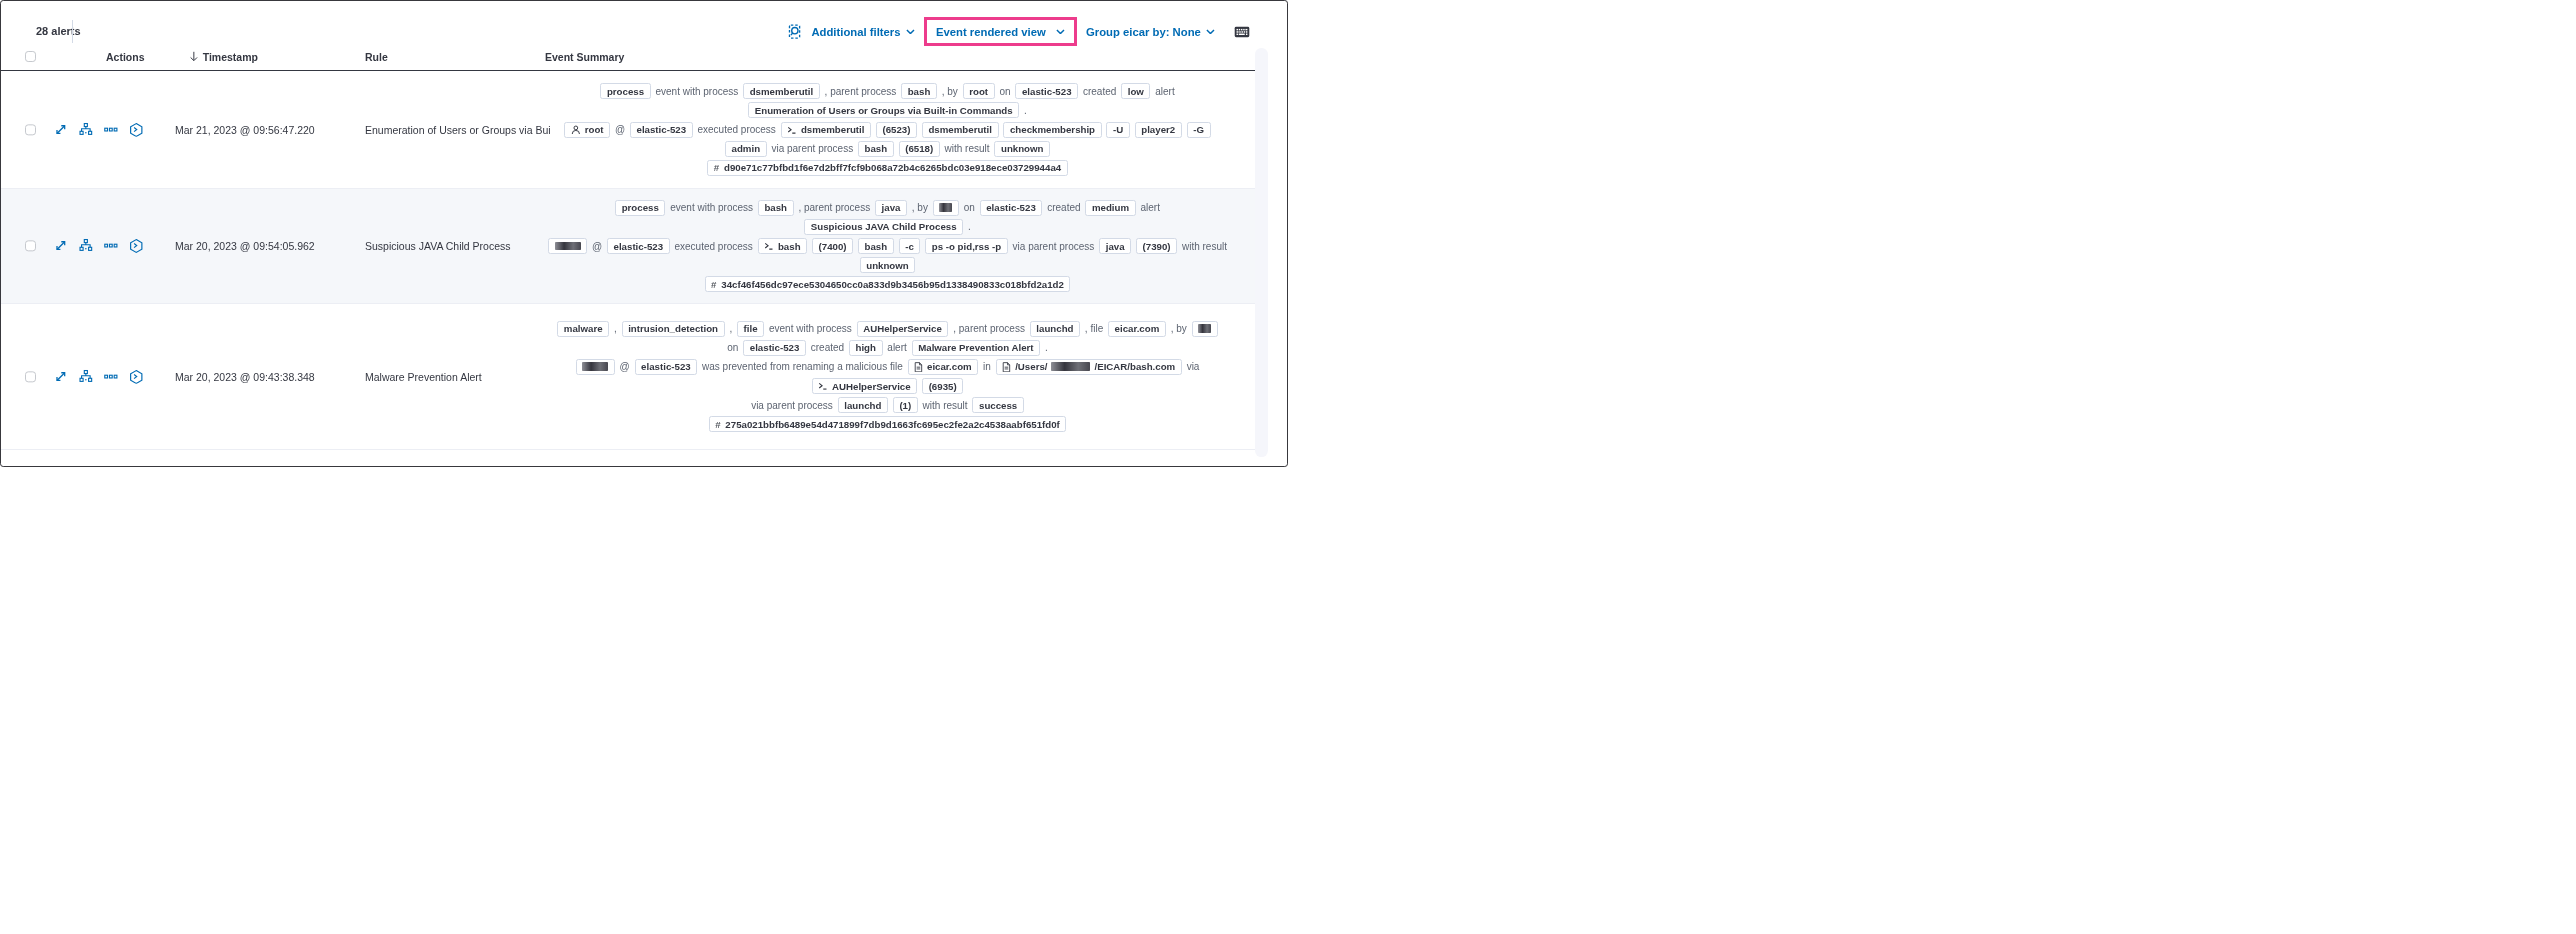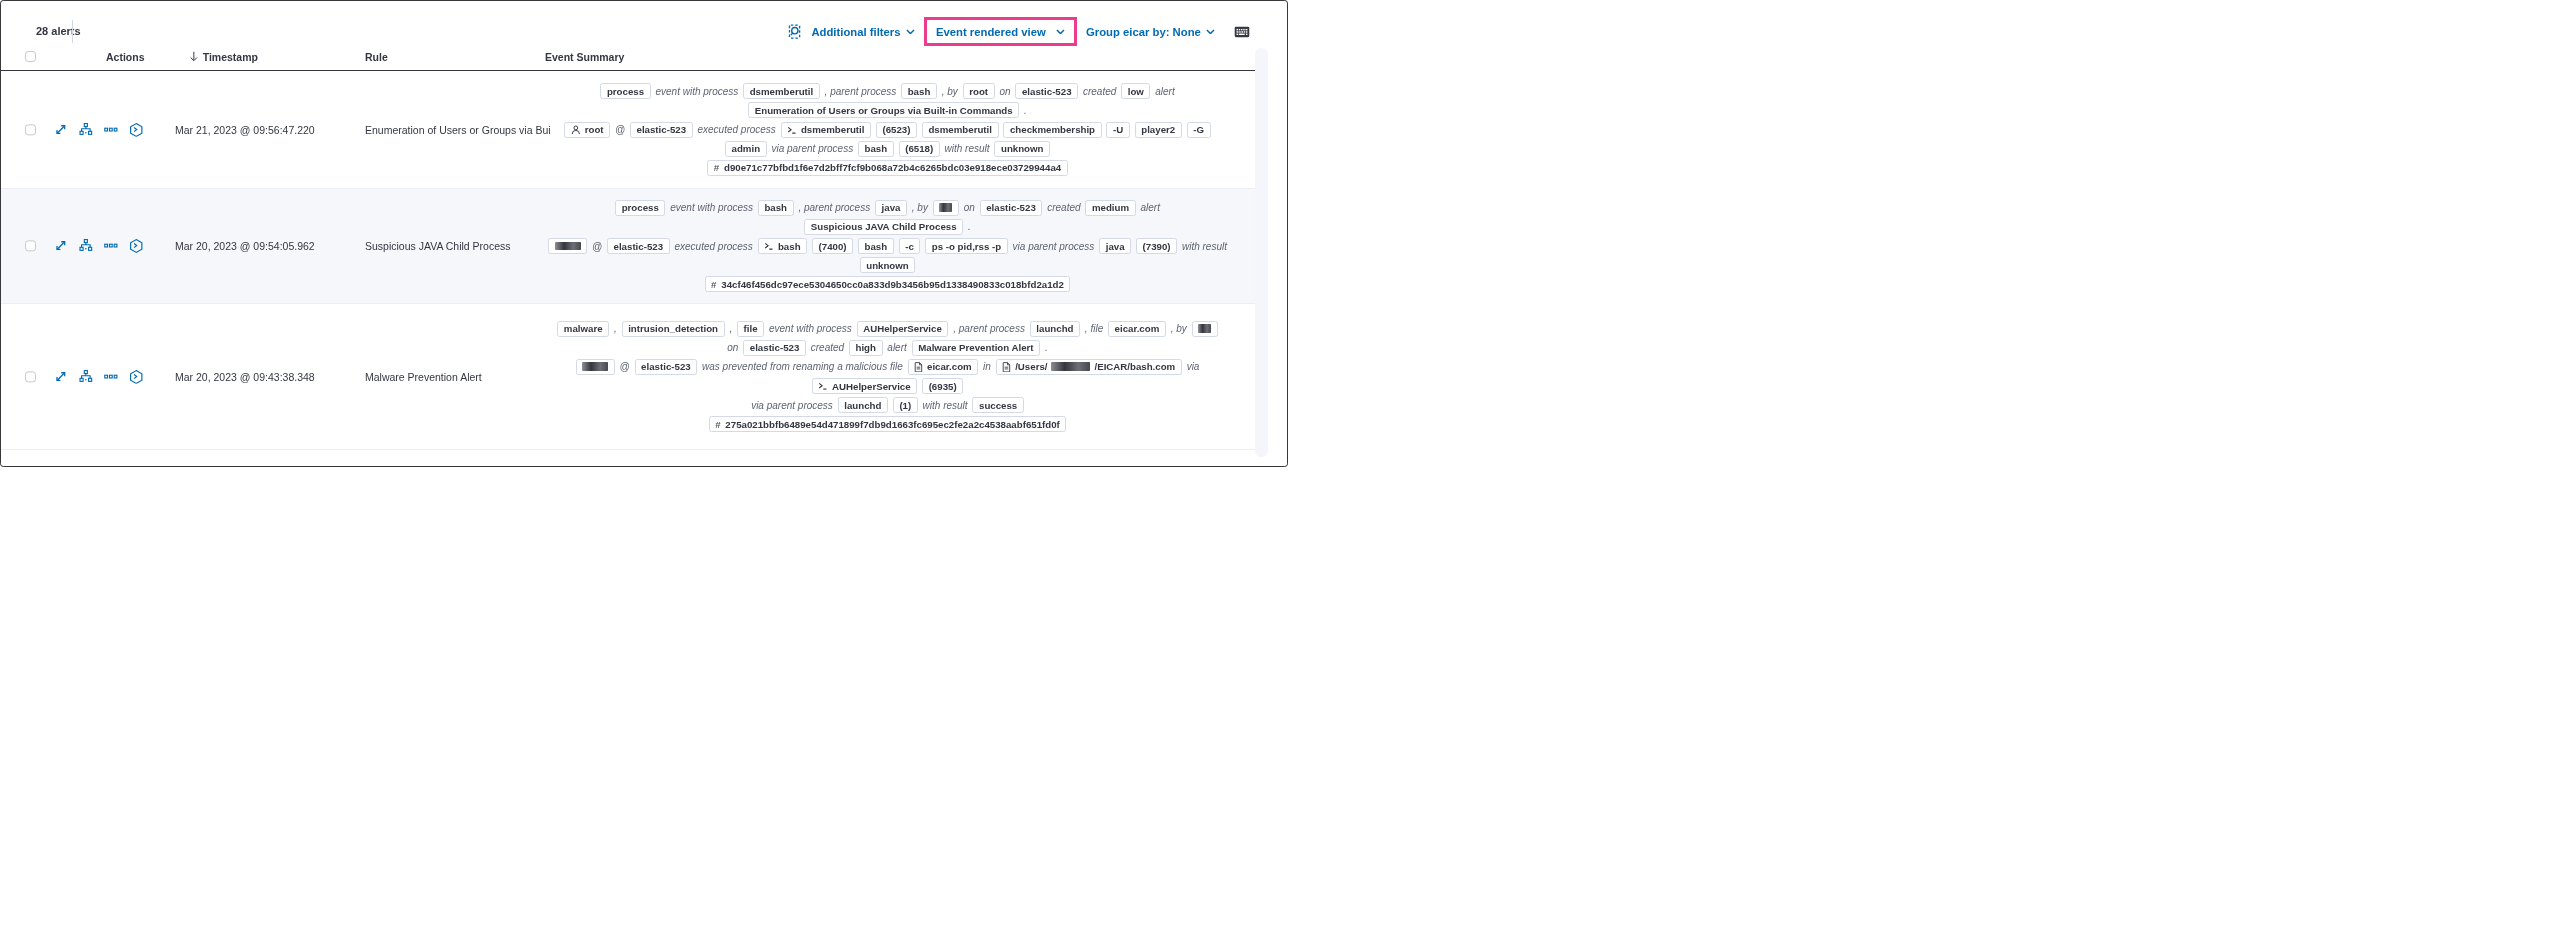--- a/index.html
+++ b/index.html
@@ -37,21 +37,21 @@
   .row.shaded { background:#f5f7fa; }
   .cell-check { position:absolute; left:24px; top:50%; transform:translateY(-50%); }
   .cell-actions { position:absolute; left:53px; top:50%; transform:translateY(-50%);
                   display:flex; gap:11.3px; align-items:center; }
   .action-ic { display:inline-flex; cursor:pointer; }
   .cell-ts   { position:absolute; left:174px; top:50%; transform:translateY(-50%); font-size:10.5px; white-space:nowrap; }
   .cell-rule { position:absolute; left:364px; top:50%; transform:translateY(-50%); font-size:10.5px; white-space:nowrap; }
   .cell-summary { position:absolute; left:532px; top:0; width:709px; height:100%;
                   display:flex; flex-direction:column; justify-content:center; align-items:center; gap:3.2px; }
   .line { display:flex; align-items:center; justify-content:center; gap:4.8px; white-space:nowrap; }
-  .conn { font-size:10px; color:#5d6471;font-style:italic; }
+  .conn { font-size:10px; color:#5d6471; }
   .badge { display:inline-flex; align-items:center; gap:4px; height:16px; padding:0 5.6px;
            background:#fff; border:0.8px solid #d3dae6; border-radius:2.4px;
            font-size:9.7px; font-weight:700; color:#343741; cursor:pointer; }
   .badge .hash-glyph { font-weight:600; color:#54585f; margin-right:0.8px; }
   .redact { display:inline-block; height:8.9px; border-radius:0.8px;
             background:linear-gradient(90deg,#8e8f96 0%,#35353d 35%,#6e6f76 70%,#47474f 100%);
             filter:blur(0.5px); }
 
   .scrollbar-track { right:19.3px; top:47px; width:13px; height:409px; background:#f5f6fb; border-radius:6.4px; }
 

